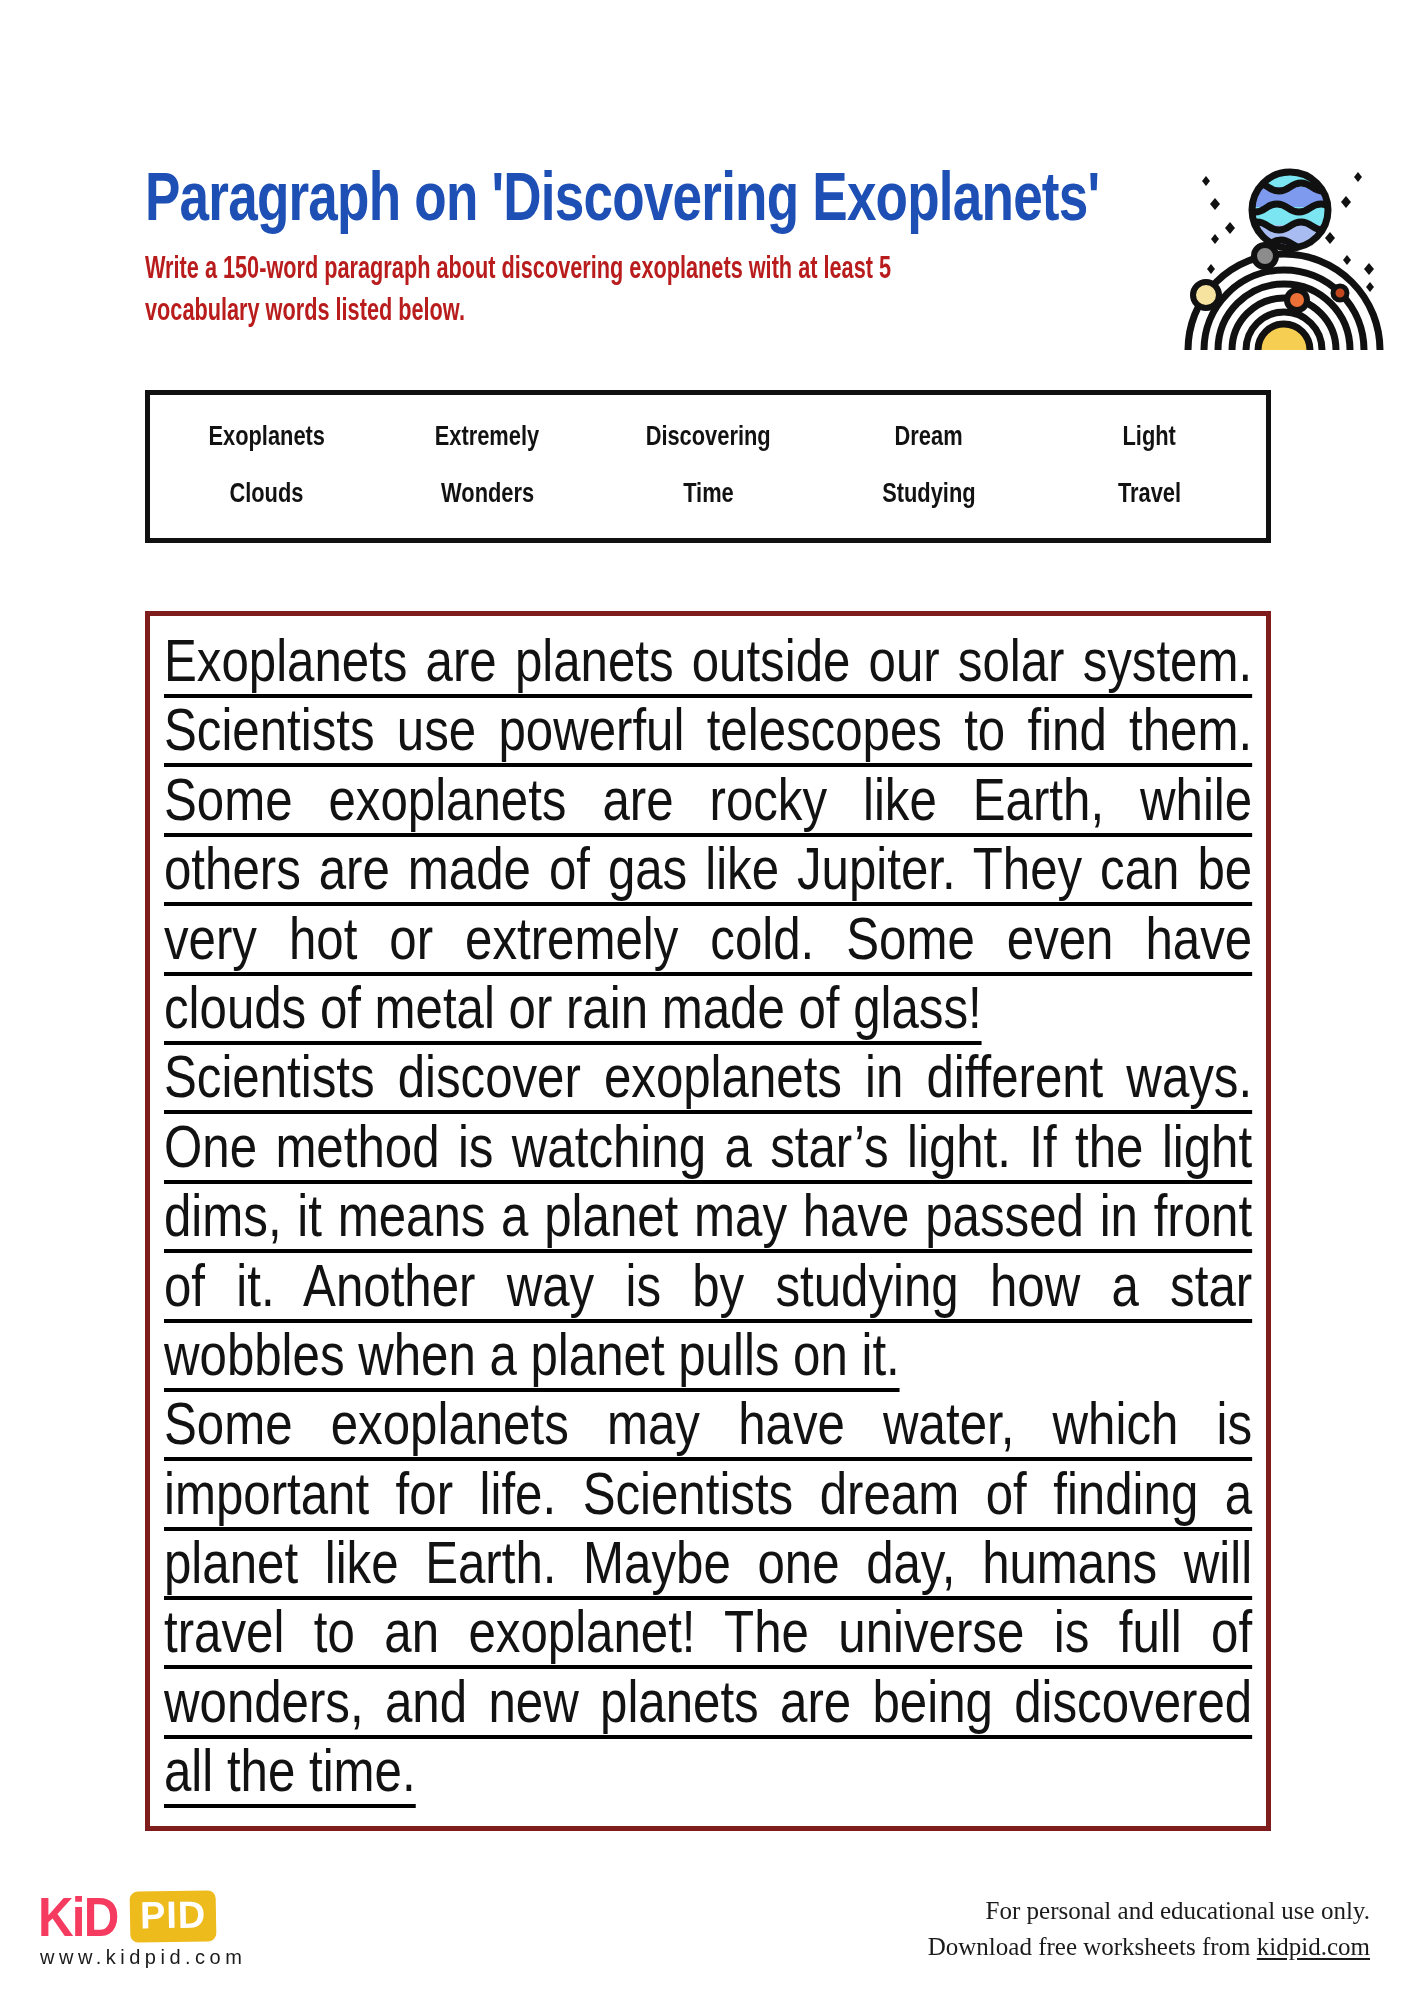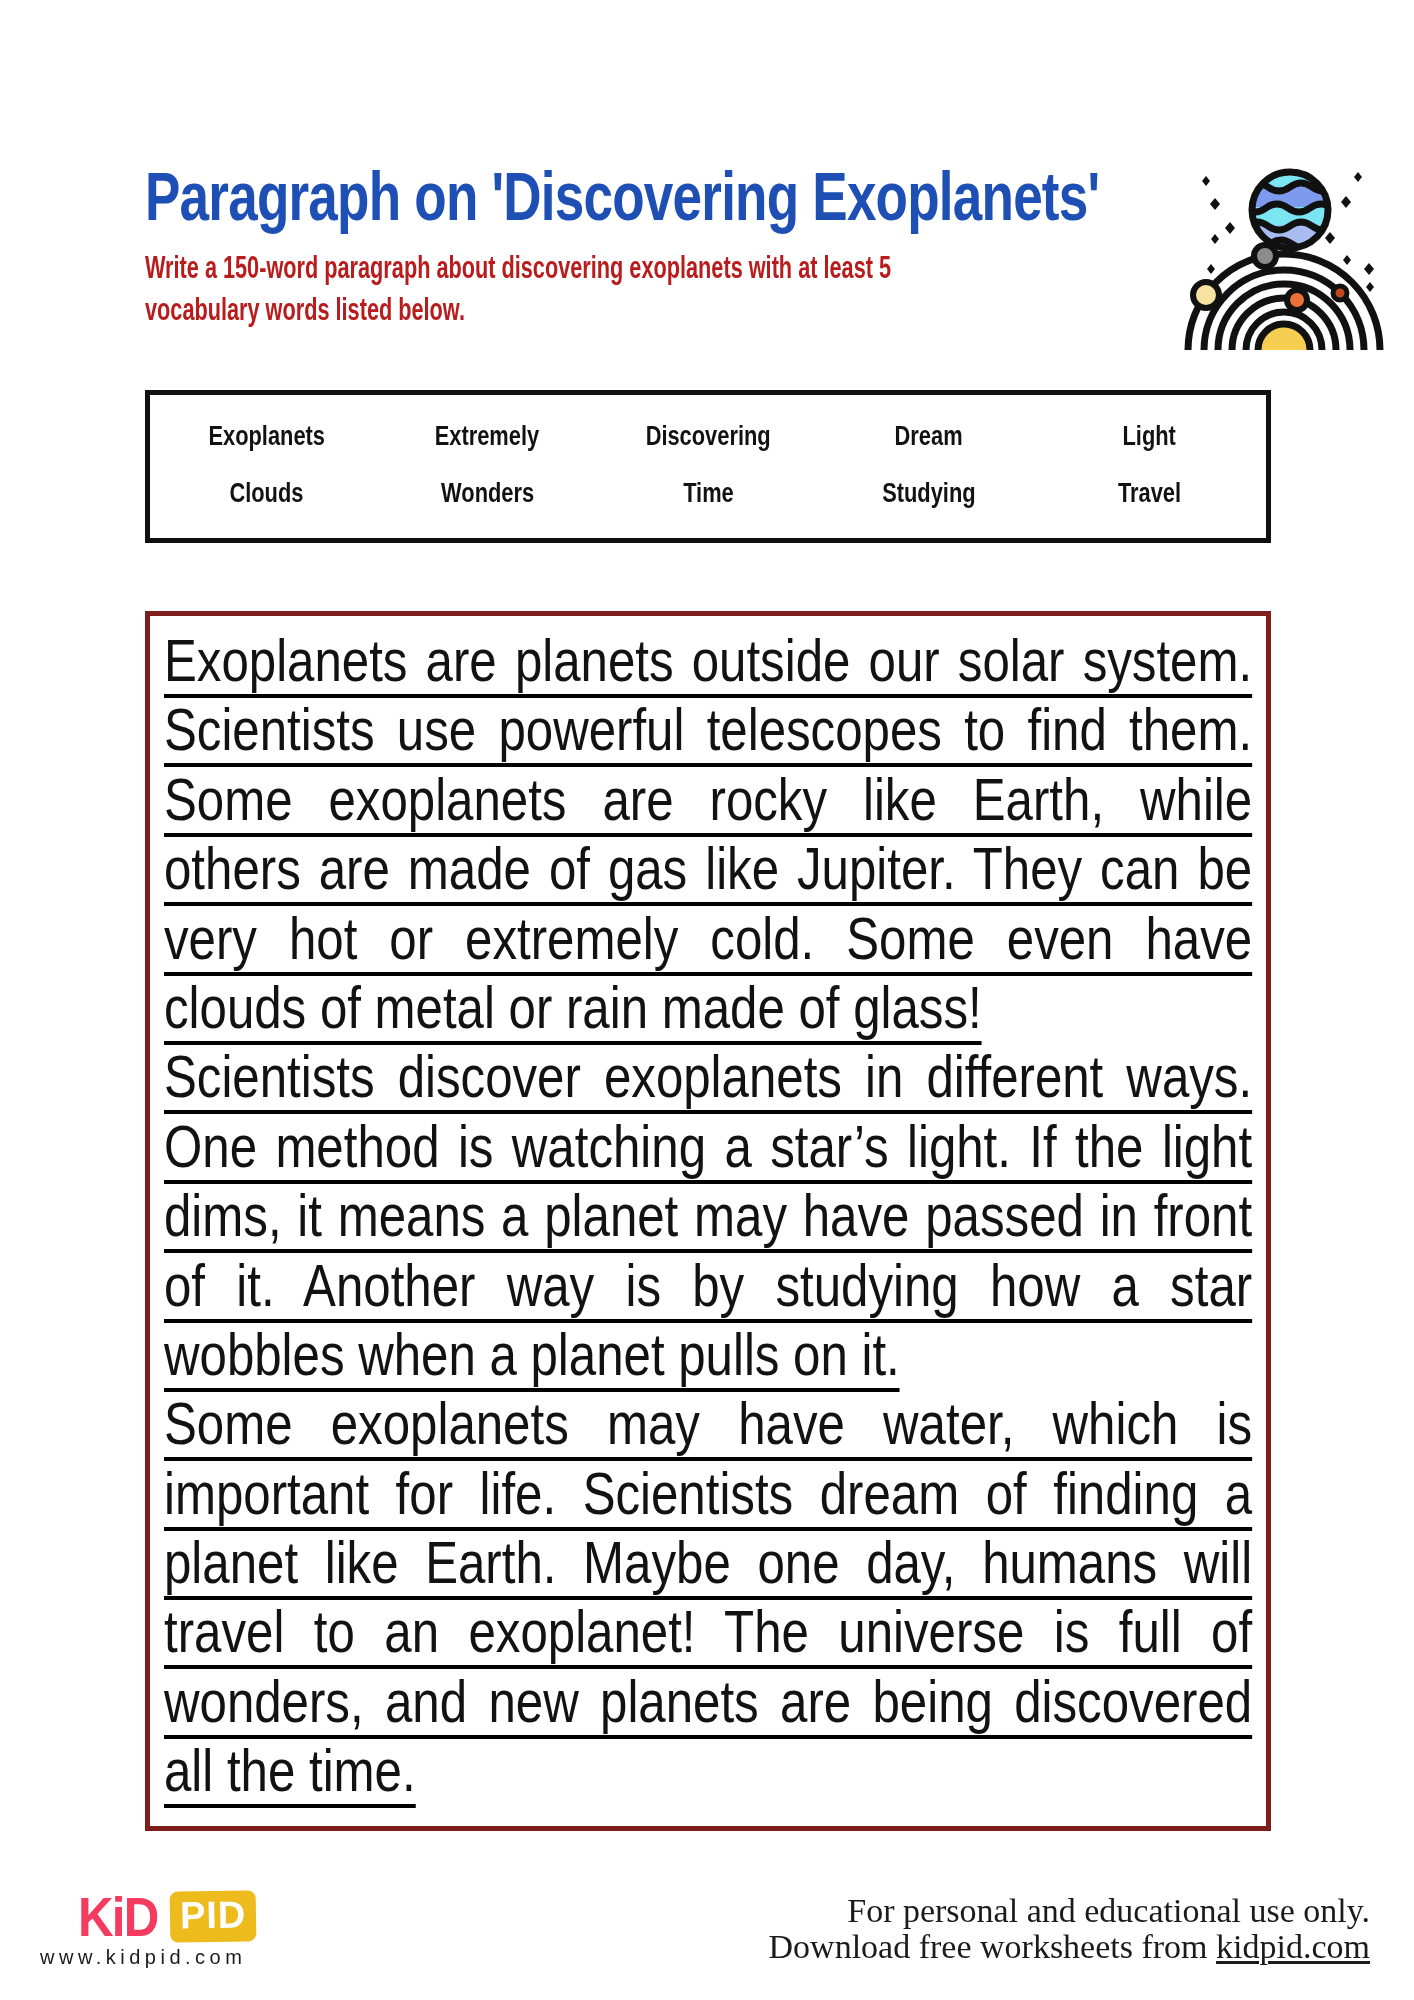--- a/index.html
+++ b/index.html
@@ -47,37 +47,37 @@
   .line {
     width:1327px; height:69.4px; line-height:69.4px;
     font-size:60px; color:#121212; letter-spacing:0;
     text-align:justify; text-align-last:justify;
     transform:scaleX(0.82); transform-origin:0 50%;
   }
   .line .t { border-bottom:4px solid #000; }
   .line.short { text-align:left; text-align-last:left; }
 
   
-  .logo { position:absolute; left:38px; top:1884px; display:flex; align-items:center;margin-left:40px; }
+  .logo { position:absolute; left:38px; top:1884px; display:flex; align-items:center; }
   .logo-kid {
     font-size:56px; font-weight:bold; letter-spacing:-2px; color:#f53b5f;
     transform:scaleX(0.88); transform-origin:0 50%;
   }
   .logo-pid {
     margin-left:2px; background:#eebb1d; color:#ffffff; border-radius:8px;
     font-size:38px; font-weight:bold; letter-spacing:1px;
     padding:3px 10px 5px 10px; transform:rotate(-1deg);
   }
   .logo-url {
     position:absolute; left:40px; top:1946px;
     font-size:20px; letter-spacing:4.5px; color:#1b1b1b;
   }
   .note {
     position:absolute; right:44px; top:1893px; width:640px;
-    font-family:"Liberation Serif", serif; font-size:34px; line-height:36px;
+    font-family:"Liberation Serif", serif; font-size:25px; line-height:36px;
     color:#1b1b1b; text-align:right;
   }
   .note a, .note .link { color:#1b1b1b; text-decoration:underline; text-underline-offset:3px; cursor:pointer; }
 </style>
 </head>
 <body>
 
 <div class="sheet">
 
   <div class="title">Paragraph on 'Discovering Exoplanets'</div>

